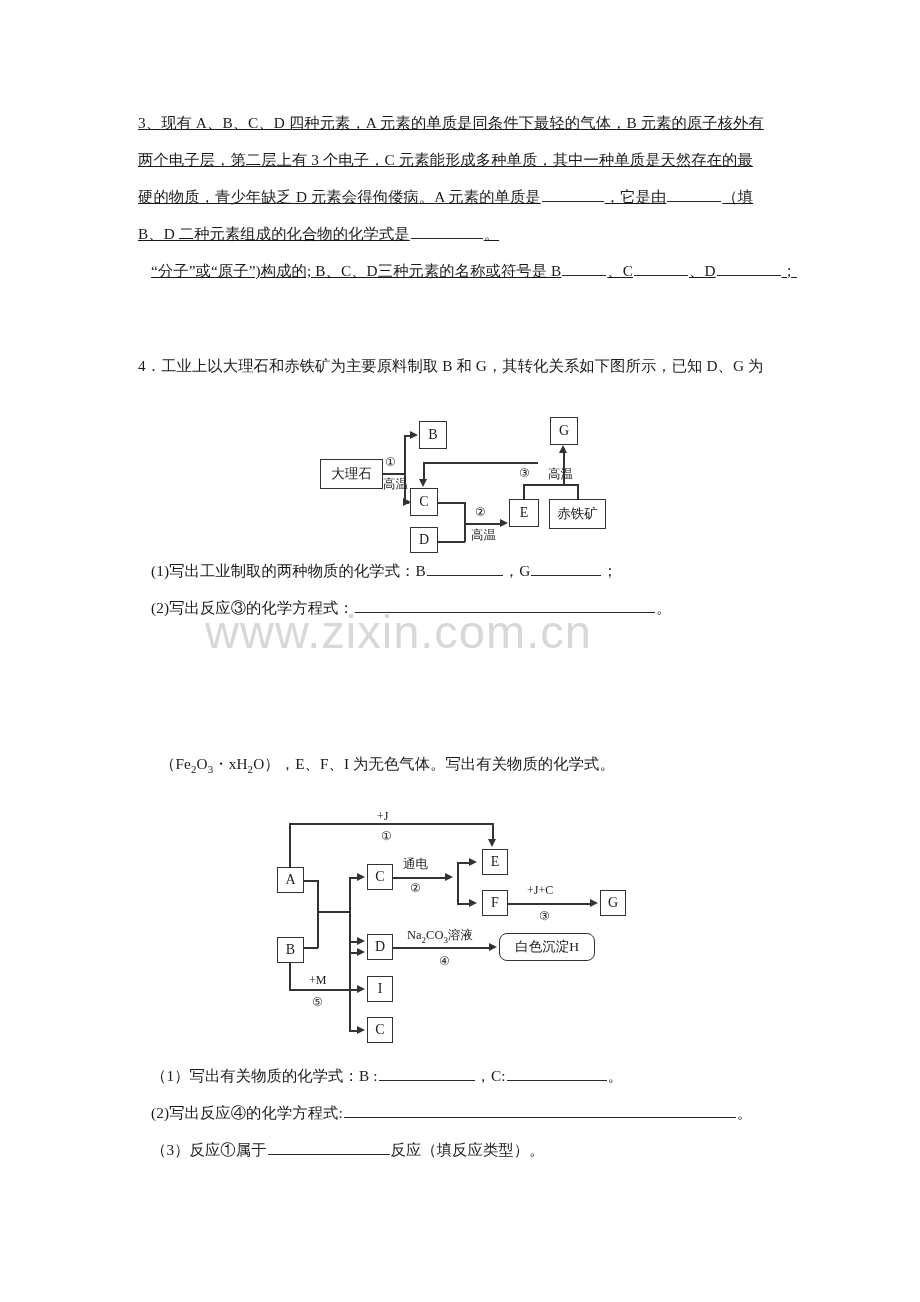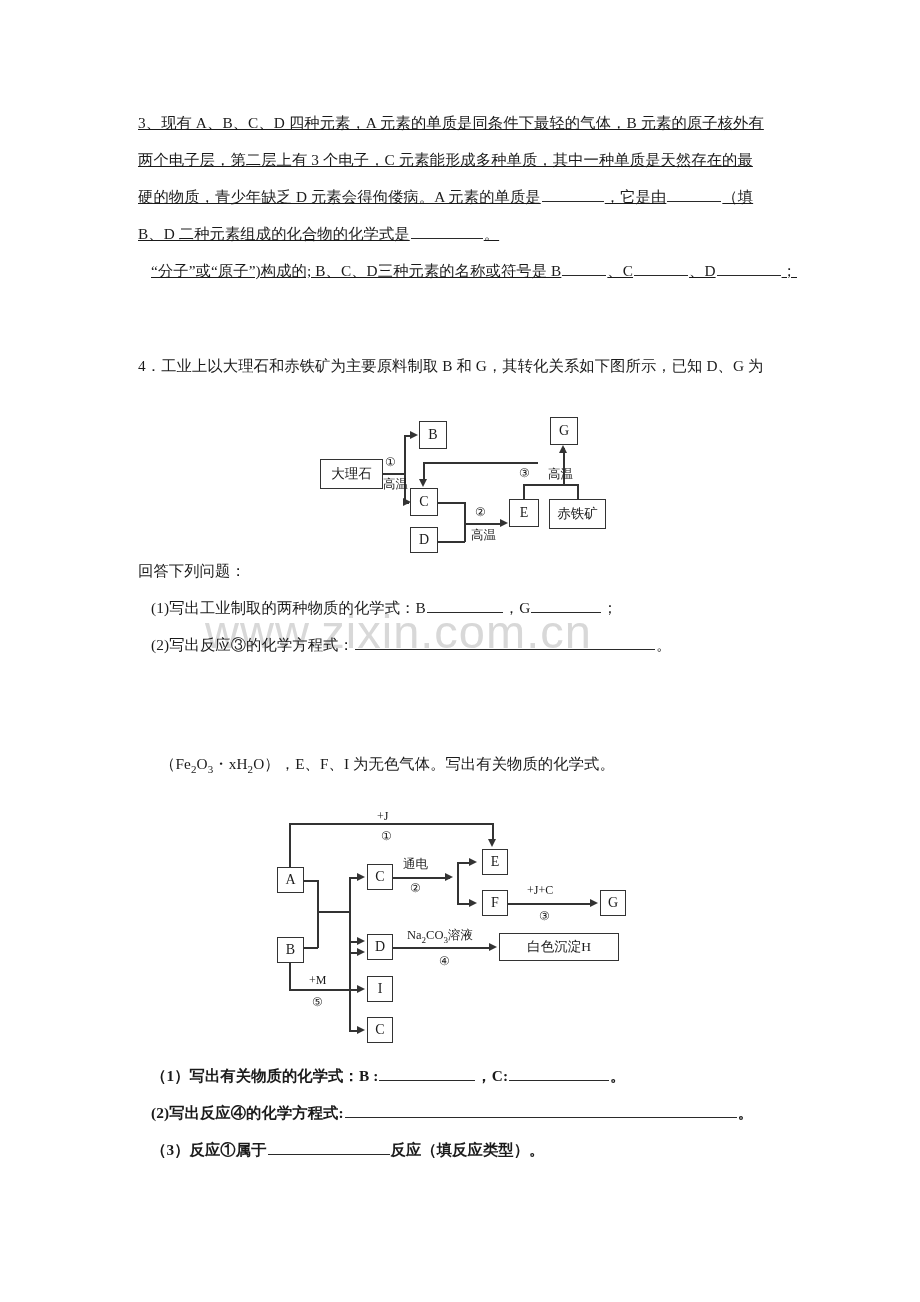--- a/index.html
+++ b/index.html
@@ -204,23 +204,20 @@
     <div class="hline" style="left:263px; top:47px; width:2px;"></div>
     <div class="hline" style="left:263px; top:47px; width:2px;"></div>
     <div class="vline" style="left:263px; top:33px; height:15px;"></div>
     <div class="arrowU" style="left:259px; top:30px;"></div>
 
     <div class="dlabel" style="left:219px; top:52px;"><span>③</span></div>
     <div class="dlabel cnlab" style="left:248px; top:53px;"><span>高温</span></div>
   </div>
 
   <div class="qblock" style="left:138px; top:552px; width:700px;">
-    <div class="qline">
-      <span>回答下列问题：</span>
-    </div>
     <div class="qline indent2">
       <span>(1)写出工业制取的两种物质的化学式：B</span><span class="blank" style="width:76px;"></span><span>，G</span><span class="blank" style="width:70px;"></span><span>；</span>
     </div>
     <div class="qline indent2">
       <span>(2)写出反应③的化学方程式：</span><span class="blank" style="width:300px;"></span><span>。</span>
     </div>
   </div>
 
   <div class="qblock" style="left:138px; top:745px; width:700px;">
     <div class="qline indent1">
@@ -250,21 +247,21 @@
       </div>
     <div class="nbox" style="left:227px; top:39px; width:26px; height:26px;">
         <span>E</span>
       </div>
     <div class="nbox" style="left:227px; top:80px; width:26px; height:26px;">
         <span>F</span>
       </div>
     <div class="nbox" style="left:345px; top:80px; width:26px; height:26px;">
         <span>G</span>
       </div>
-    <div class="nbox cn" style="left:244px; top:123px; width:120px; height:28px;">
+    <div class="nbox cn" style="left:244px; top:123px; width:96px; height:28px;border-radius:8px;">
         <span>白色沉淀H</span>
       </div>
 
     <div class="vline" style="left:34px; top:13px; height:45px;"></div>
     <div class="hline" style="left:34px; top:13px; width:204px;"></div>
     <div class="vline" style="left:237px; top:13px; height:20px;"></div>
     <div class="arrowD" style="left:233px; top:29px;"></div>
     <div class="dlabel" style="left:122px; top:0px;"><span>+J</span></div>
     <div class="dlabel" style="left:126px; top:20px;"><span>①</span></div>
 
@@ -303,21 +300,21 @@
     <div class="arrowR" style="left:335px; top:89px;"></div>
     <div class="dlabel" style="left:272px; top:74px;"><span>+J+C</span></div>
     <div class="dlabel" style="left:284px; top:100px;"><span>③</span></div>
 
     <div class="hline" style="left:138px; top:137px; width:100px;"></div>
     <div class="arrowR" style="left:234px; top:133px;"></div>
     <div class="dlabel cnlab" style="left:152px; top:119px;"><span>Na</span><sub>2</sub><span>CO</span><sub>3</sub><span>溶液</span></div>
     <div class="dlabel" style="left:184px; top:145px;"><span>④</span></div>
   </div>
 
-  <div class="qblock" style="left:138px; top:1057px; width:720px;font-weight:bold;">
+  <div class="qblock" style="left:138px; top:1057px; width:720px;">
     <div class="qline indent2">
       <span>（1）写出有关物质的化学式：B :</span><span class="blank" style="width:96px;"></span><span>，C:</span><span class="blank" style="width:100px;"></span><span>。</span>
     </div>
     <div class="qline indent2">
       <span>(2)写出反应④的化学方程式:</span><span class="blank" style="width:392px;"></span><span>。</span>
     </div>
     <div class="qline indent2">
       <span>（3）反应①属于</span><span class="blank" style="width:122px;"></span><span>反应（填反应类型）。</span>
     </div>
   </div>

